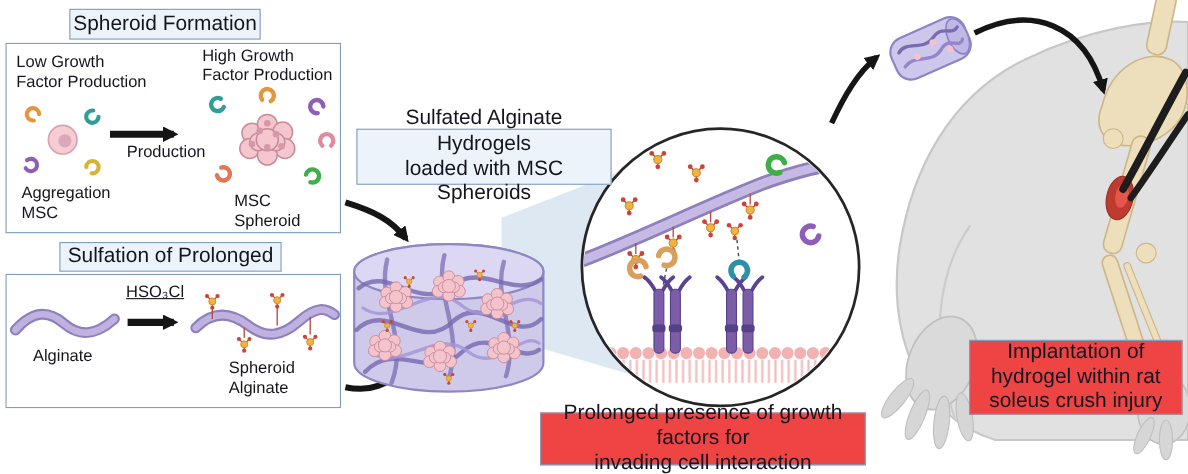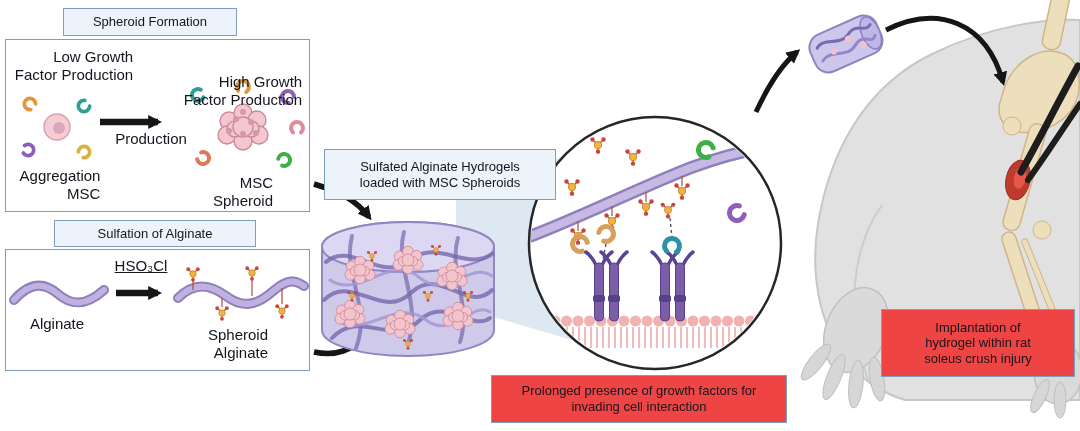--- a/index.html
+++ b/index.html
@@ -9,27 +9,27 @@
     overflow:hidden; font-family:"Liberation Sans", sans-serif; color:#15151f;
   }
   .panel {
     position:absolute; border:1.5px solid #7f9dbd; background:#ffffff; z-index:1;
   }
   .gfx { position:absolute; left:0; top:0; z-index:2; pointer-events:none; }
   .titlebox, .labelbox {
     position:absolute; z-index:3;
     border:1.5px solid #7f9dbd; background:#edf3fa;
     display:flex; align-items:center; justify-content:center;
-    text-align:center; white-space:pre-line; line-height:1.2; font-size:13px;
+    text-align:center; white-space:pre-line; line-height:1.2; font-size:19px;
   }
   .labelbox.caption { background:#ef4444; }
   .lbl {
     position:absolute; z-index:3;
     display:flex; align-items:center; justify-content:center;
-    text-align:right; white-space:pre-line; line-height:1.2; font-size:15px;
+    text-align:left; white-space:pre-line; line-height:1.2; font-size:15px;
   }
 </style>
 </head>
 <body>
 
 <div class="canvas">
 
   <div class="panel" style="left:5px; top:39px; width:305px; height:173px;"></div>
   <div class="panel" style="left:5px; top:249px; width:305px; height:122px;"></div>
 
@@ -248,35 +248,35 @@
       <circle cx="-14" cy="2" r="3" fill="#f3c4cc"></circle>
         <circle cx="4" cy="-4" r="3" fill="#f3c4cc"></circle>
       <circle cx="16" cy="8" r="3" fill="#f3c4cc"></circle>
     </g>
   </svg>
 
   <div class="titlebox" style="left:63px; top:8px; width:174px; height:28px;">Spheroid Formation</div>
 
   <div class="lbl" style="left:10px; top:47px; width:128px; height:38px;">Low Growth
 Factor Production</div>
-  <div class="lbl" style="left:178px; top:41px; width:130px; height:38px;margin-top:31px;">High Growth
+  <div class="lbl" style="left:178px; top:41px; width:130px; height:38px;">High Growth
 Factor Production</div>
   <div class="lbl" style="left:96px; top:130px; width:110px; height:18px;">Production</div>
   <div class="lbl" style="left:14px; top:166px; width:92px; height:38px;">Aggregation
 MSC</div>
   <div class="lbl" style="left:196px; top:173px; width:94px; height:38px;">MSC
 Spheroid</div>
 
-  <div class="titlebox" style="left:54px; top:220px; width:202px; height:27px;">Sulfation of Alginate</div>
+  <div class="titlebox" style="left:54px; top:220px; width:202px; height:27px;">Sulfation of Prolonged</div>
   <div class="lbl" style="left:108px; top:257px; width:66px; height:18px;text-decoration:underline;">HSO₃Cl</div>
   <div class="lbl" style="left:18px; top:314px; width:78px; height:20px;">Alginate</div>
   <div class="lbl" style="left:190px; top:325px; width:96px; height:38px;">Spheroid
 Alginate</div>
 
-  <div class="labelbox" style="left:324px; top:117px; width:232px; height:51px;margin-top:32px;">Sulfated Alginate Hydrogels
+  <div class="labelbox" style="left:324px; top:117px; width:232px; height:51px;">Sulfated Alginate Hydrogels
 loaded with MSC Spheroids</div>
 
   <div class="labelbox caption" style="left:491px; top:375px; width:296px; height:48px;">Prolonged presence of growth factors for
 invading cell interaction</div>
 
   <div class="labelbox caption" style="left:881px; top:309px; width:194px; height:68px;">Implantation of
 hydrogel within rat
 soleus crush injury</div>
 
 </div>

